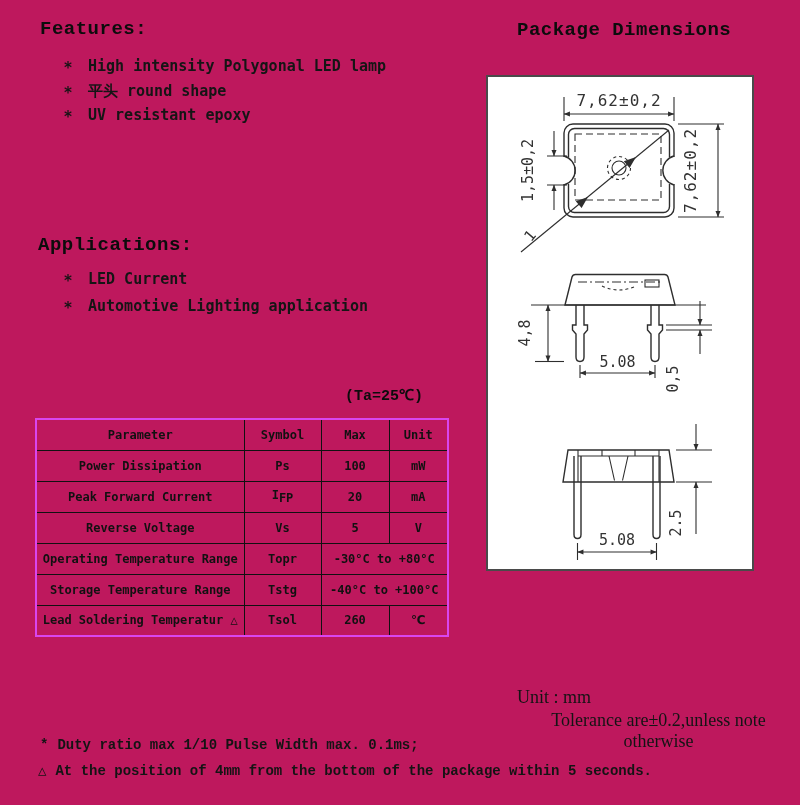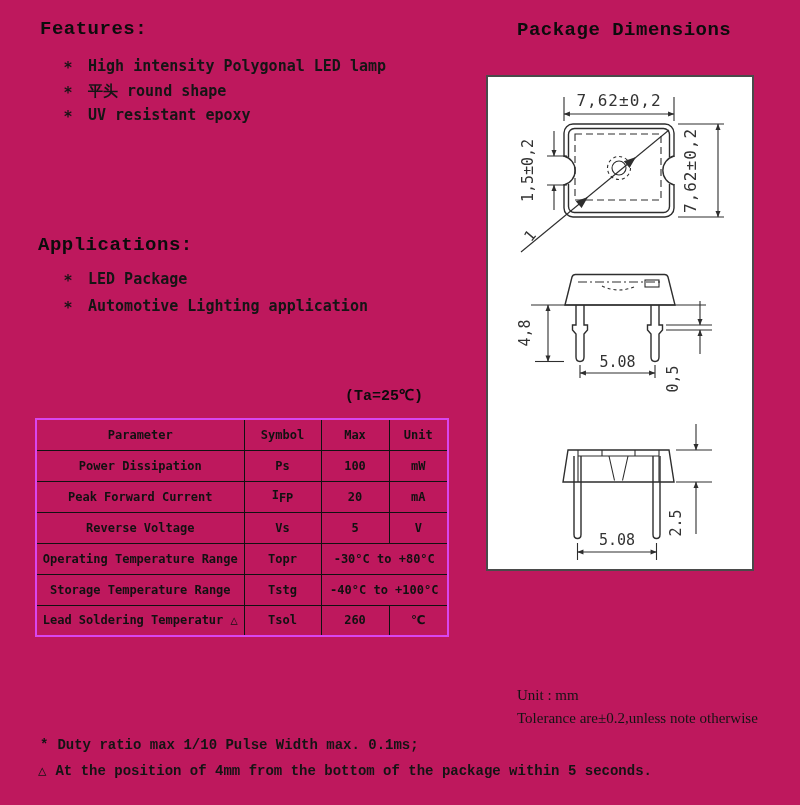--- a/index.html
+++ b/index.html
@@ -42,21 +42,21 @@
   .ln  { fill:none; stroke:#2e2e2e; stroke-width:1.4; }
   .lnw { fill:#fff;  stroke:#2e2e2e; stroke-width:1.4; }
   .lnt { fill:none; stroke:#2e2e2e; stroke-width:1.1; }
   .dash    { stroke-dasharray:7 4; }
   .dash2   { stroke-dasharray:3 3; }
   .dashdot { stroke-dasharray:9 3 2 3; }
   .dim  { stroke:#2e2e2e; stroke-width:1.1; marker-start:url(#arr); marker-end:url(#arr); }
   .dimE { stroke:#2e2e2e; stroke-width:1.1; marker-end:url(#arr); }
 
   .serifnote { position:absolute; font-family:"Liberation Serif",serif;
-    font-size:15px; color:#141414;text-align:center; }
+    font-size:18px; color:#141414;text-align:center; }
   .foot { position:absolute; display:flex; align-items:baseline;
     font-family:"Liberation Mono",monospace; font-size:14px; font-weight:700; color:#141414; }
   .foot .fb { margin-right:9px; }
 </style>
 </head>
 <body>
 
 <div class="page">
 
   <div class="heading" style="left:40px; top:18px;">Features:</div>
@@ -72,21 +72,21 @@
     <div class="li">
       <span class="b">*</span>
       <span>UV resistant epoxy</span>
     </div>
   </div>
 
   <div class="heading" style="left:38px; top:234px;">Applications:</div>
   <div class="list apps" style="left:60px; top:266px;">
     <div class="li">
       <span class="b">*</span>
-      <span>LED Package</span>
+      <span>LED Current</span>
     </div>
     <div class="li">
       <span class="b">*</span>
       <span>Automotive Lighting application</span>
     </div>
   </div>
 
   <div class="cond" style="left:345px; top:384px;">(Ta=25℃)</div>
 
   <table class="ratings">

